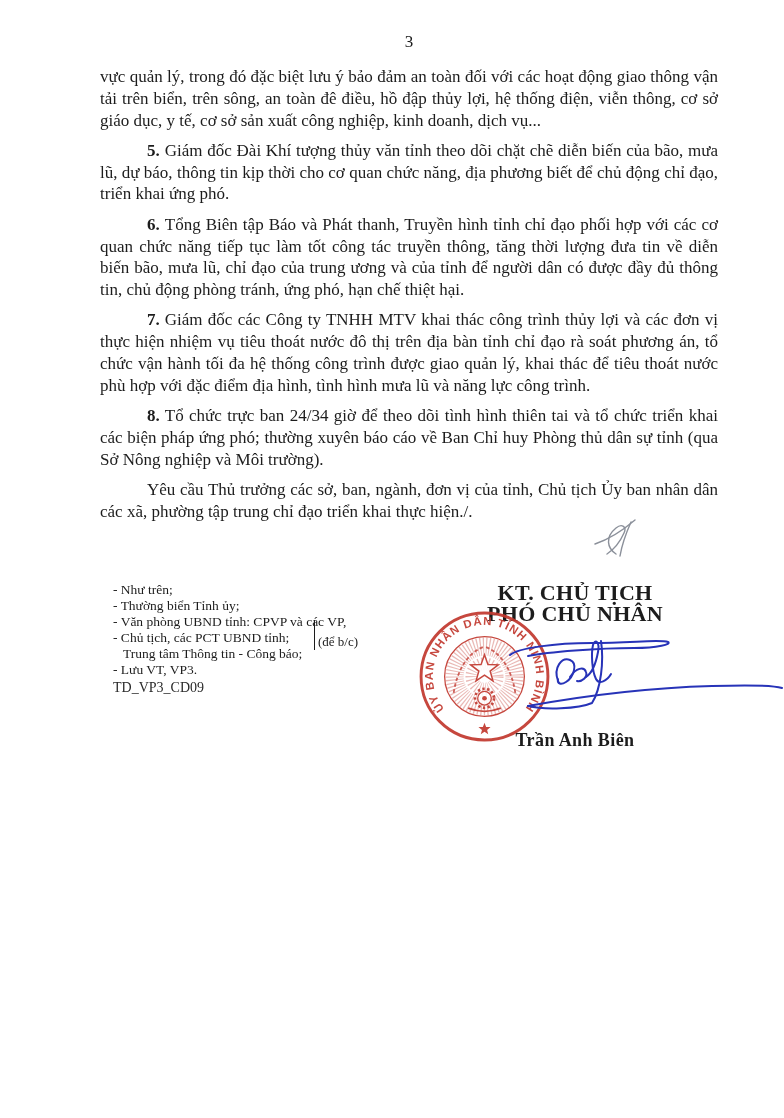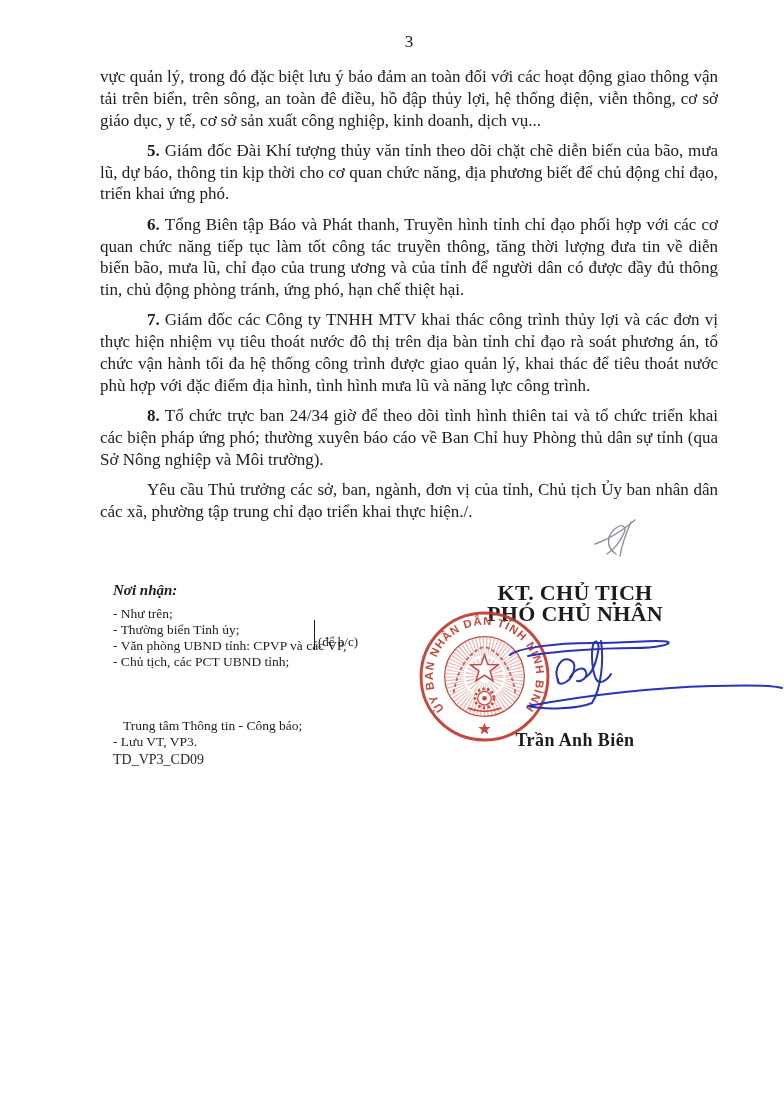--- a/index.html
+++ b/index.html
@@ -20,21 +20,21 @@
   .pnum { font-weight:bold; }
   .pnum:not(:empty) { margin-right:5px; }
 
   
   .pencil-initial { position:absolute; left:586px; top:513px; z-index:2; }
 
   
   .recipients { position:absolute; left:113px; top:582px; width:290px; }
   .r-title { font-weight:bold; font-style:italic; font-size:15px; margin-bottom:7px; }
   .r-item { font-size:13.5px; line-height:16px; }
-  .r-item.cont { padding-left:10px;margin-top:48px; }
+  .r-item.cont { padding-left:10px; }
   .r-note {
     position:absolute; left:201px; top:38px; height:30px;
     display:flex; align-items:flex-end; font-size:13px;
   }
   .r-note .bar { display:inline-block; width:0; height:30px; border-left:1.3px solid #1c1c1c; margin-right:3px; }
   .r-code { font-size:14px; margin-top:2px; color:#2a2a2a; }
 
   
   .sig-block { position:absolute; left:455px; top:582px; width:240px; text-align:center; }
   .sig-title { font-weight:bold; font-size:22px; line-height:21px; letter-spacing:0.3px; }
@@ -61,21 +61,20 @@
 
   <svg class="pencil-initial" width="58" height="48" viewBox="0 0 58 48">
     <g fill="none" stroke="#8b909a" stroke-width="1.4" stroke-linecap="round">
       <path d="M30,41 C21,35 19,24 30,15 C36,10 41,14 38,20 C34,29 27,37 21,41"></path>
       <path d="M9,31 C21,27 36,18 49,7"></path>
       <path d="M34,43 C36,31 41,18 45,9"></path>
     </g>
   </svg>
 
   <div class="recipients">
-    <div class="r-title">Nơi nhận:</div>
     <div class="r-item">- Như trên;</div>
     <div class="r-item">- Thường biển Tỉnh ủy;</div>
     <div class="r-item">- Văn phòng UBND tỉnh: CPVP và các VP,</div>
     <div class="r-item">- Chủ tịch, các PCT UBND tỉnh;</div>
     <div class="r-item cont">Trung tâm Thông tin - Công báo;</div>
     <div class="r-item">- Lưu VT, VP3.</div>
     <div class="r-code">TD_VP3_CD09</div>
     <div class="r-note">
       <span class="bar"></span>
       <span>(để b/c)</span>

